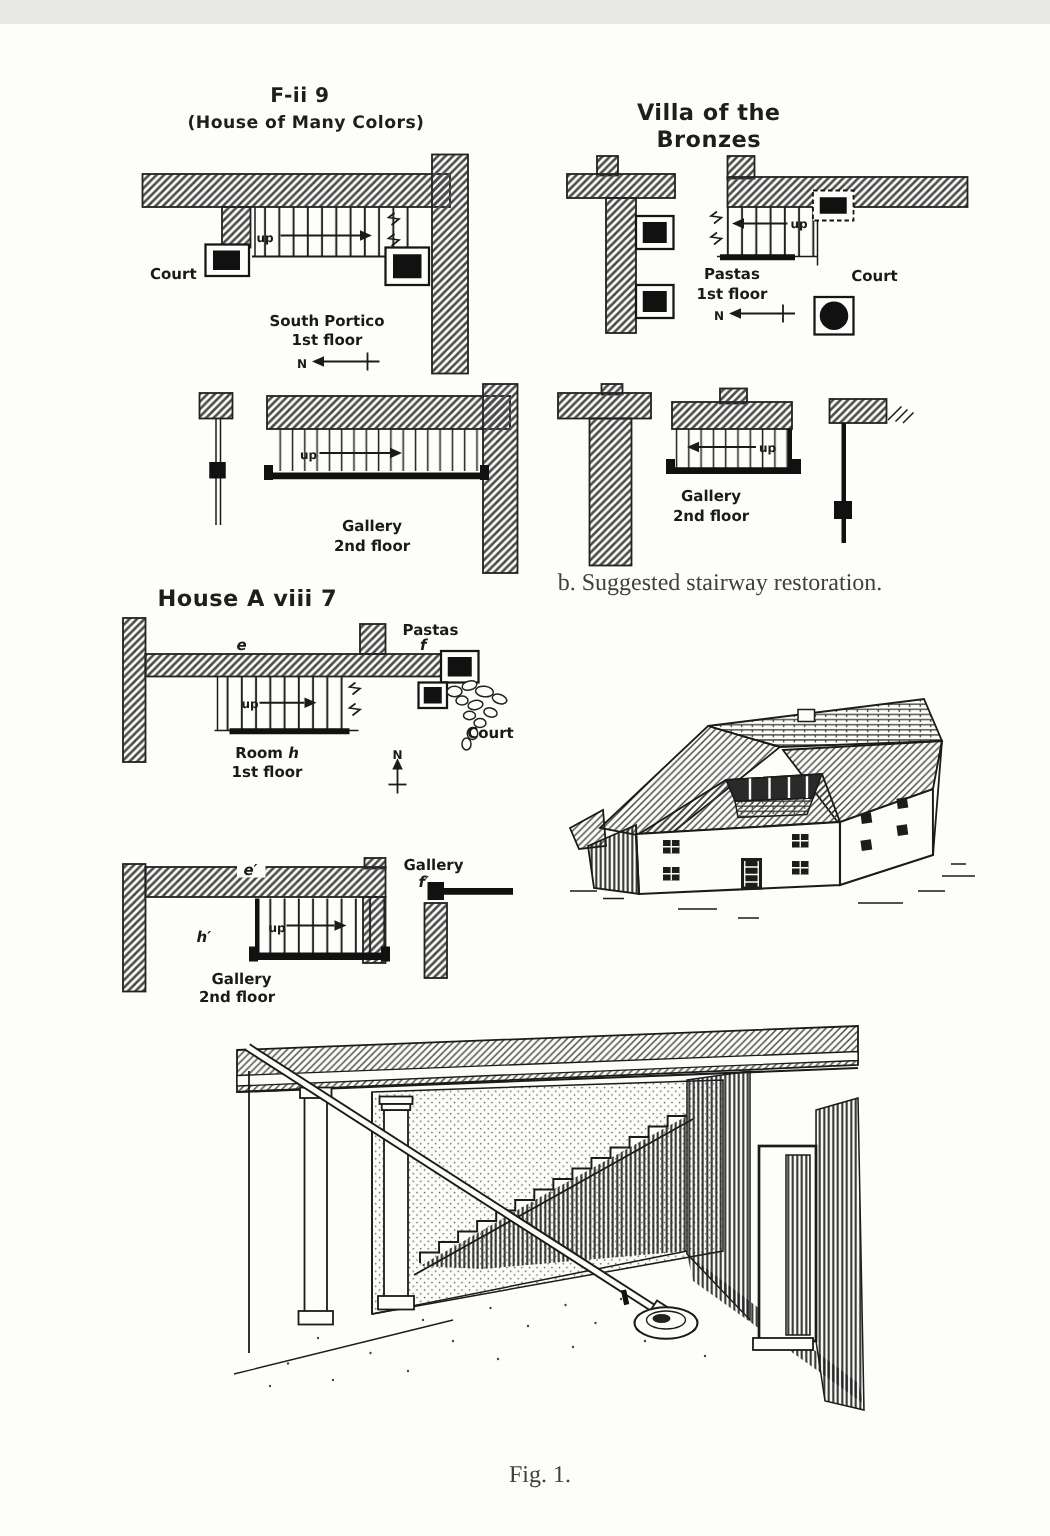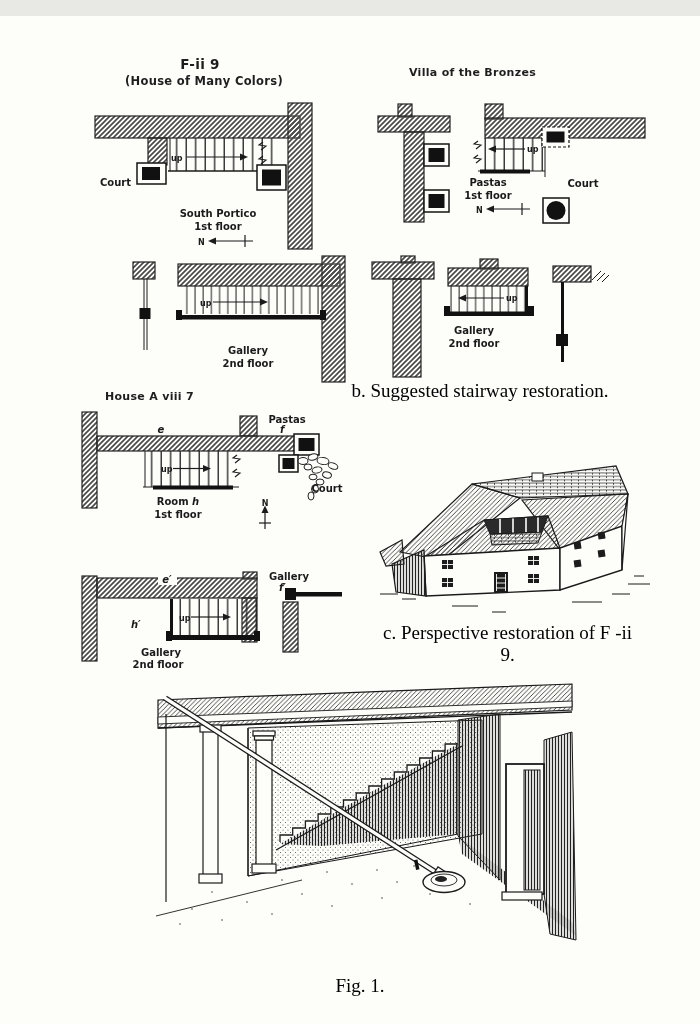--- a/index.html
+++ b/index.html
@@ -2,22 +2,22 @@
 <html><head>
 <meta charset="utf-8">
 <style>
   html,body{margin:0;padding:0;background:#e8e8e4;}
   .page{position:relative;width:700px;height:1024px;margin:16px auto;background:#fdfdfa;
         font-family:"DejaVu Sans",sans-serif;color:#1b1b1b;overflow:hidden;}
   .abs{position:absolute;}
   .hand{font-family:"DejaVu Sans",sans-serif;font-weight:bold;color:#1e1e1e;letter-spacing:.3px;}
   .t-title{font-size:13.5px;}
   .t-sub{font-size:11.5px;}
-  .t-sec{font-size:11px;}
-  .serif{font-family:"Liberation Serif",serif;font-size:19px;color:#000000;}
+  .t-sec{font-size:15px;}
+  .serif{font-family:"Liberation Serif",serif;font-size:16px;color:#404040;}
   .center{text-align:center;}
   svg{display:block;overflow:visible;}
   svg text{font-family:"DejaVu Sans",sans-serif;font-weight:bold;fill:#1a1a1a;}
   .t10{font-size:10px;}
   .t8{font-size:8px;}
   .it{font-style:italic;}
   .wall{fill:url(#pWall);stroke:#222;stroke-width:1.2;}
   .ink{stroke:#1b1b1b;fill:none;}
   .box{fill:#fdfdfa;stroke:#151515;stroke-width:1.5;}
   .blk{fill:#111;stroke:none;}
@@ -335,21 +335,20 @@
   <g>
     <polygon points="188,104 250,82 250,126 188,146" fill="#fdfdfa" stroke="#1b1b1b" stroke-width="1.4"></polygon>
     <rect x="202" y="98" width="7" height="7" fill="#1c1c1c" transform="rotate(-8 205 101)"></rect>
     <rect x="226" y="88" width="7" height="7" fill="#1c1c1c" transform="rotate(-8 229 91)"></rect>
     <rect x="202" y="116" width="7" height="7" fill="#1c1c1c" transform="rotate(-8 205 119)"></rect>
     <rect x="226" y="106" width="7" height="7" fill="#1c1c1c" transform="rotate(-8 229 109)"></rect>
     <polygon points="250,82 256,50 250,126" fill="#fdfdfa" stroke="#1b1b1b" stroke-width="1.2"></polygon>
   </g>
 </svg>
 
-<div class="abs serif center" style="left:375px;top:606px;width:265px">c.  Perspective restoration of F -ii 9.</div>
 
 <svg class="abs" style="left:152px;top:668px" width="424" height="256" viewBox="0 0 424 256">
   <g>
     <polygon points="6,16 420,0 420,26 6,44" fill="url(#pRoof)" stroke="#1b1b1b" stroke-width="1.2"></polygon>
     <polygon points="6,33 420,17 420,23 6,40" fill="#fdfdfa" stroke="#1b1b1b" stroke-width="0.9"></polygon>
     <line x1="6" y1="44" x2="420" y2="28" class="ink" stroke-width="1.4"></line>
   </g>
   <g>
     <polygon points="96,44 330,36 330,150 96,192" fill="url(#pDots)" stroke="#1b1b1b" stroke-width="1"></polygon>
     <line x1="96" y1="44" x2="96" y2="192" class="ink" stroke-width="1.2"></line>

